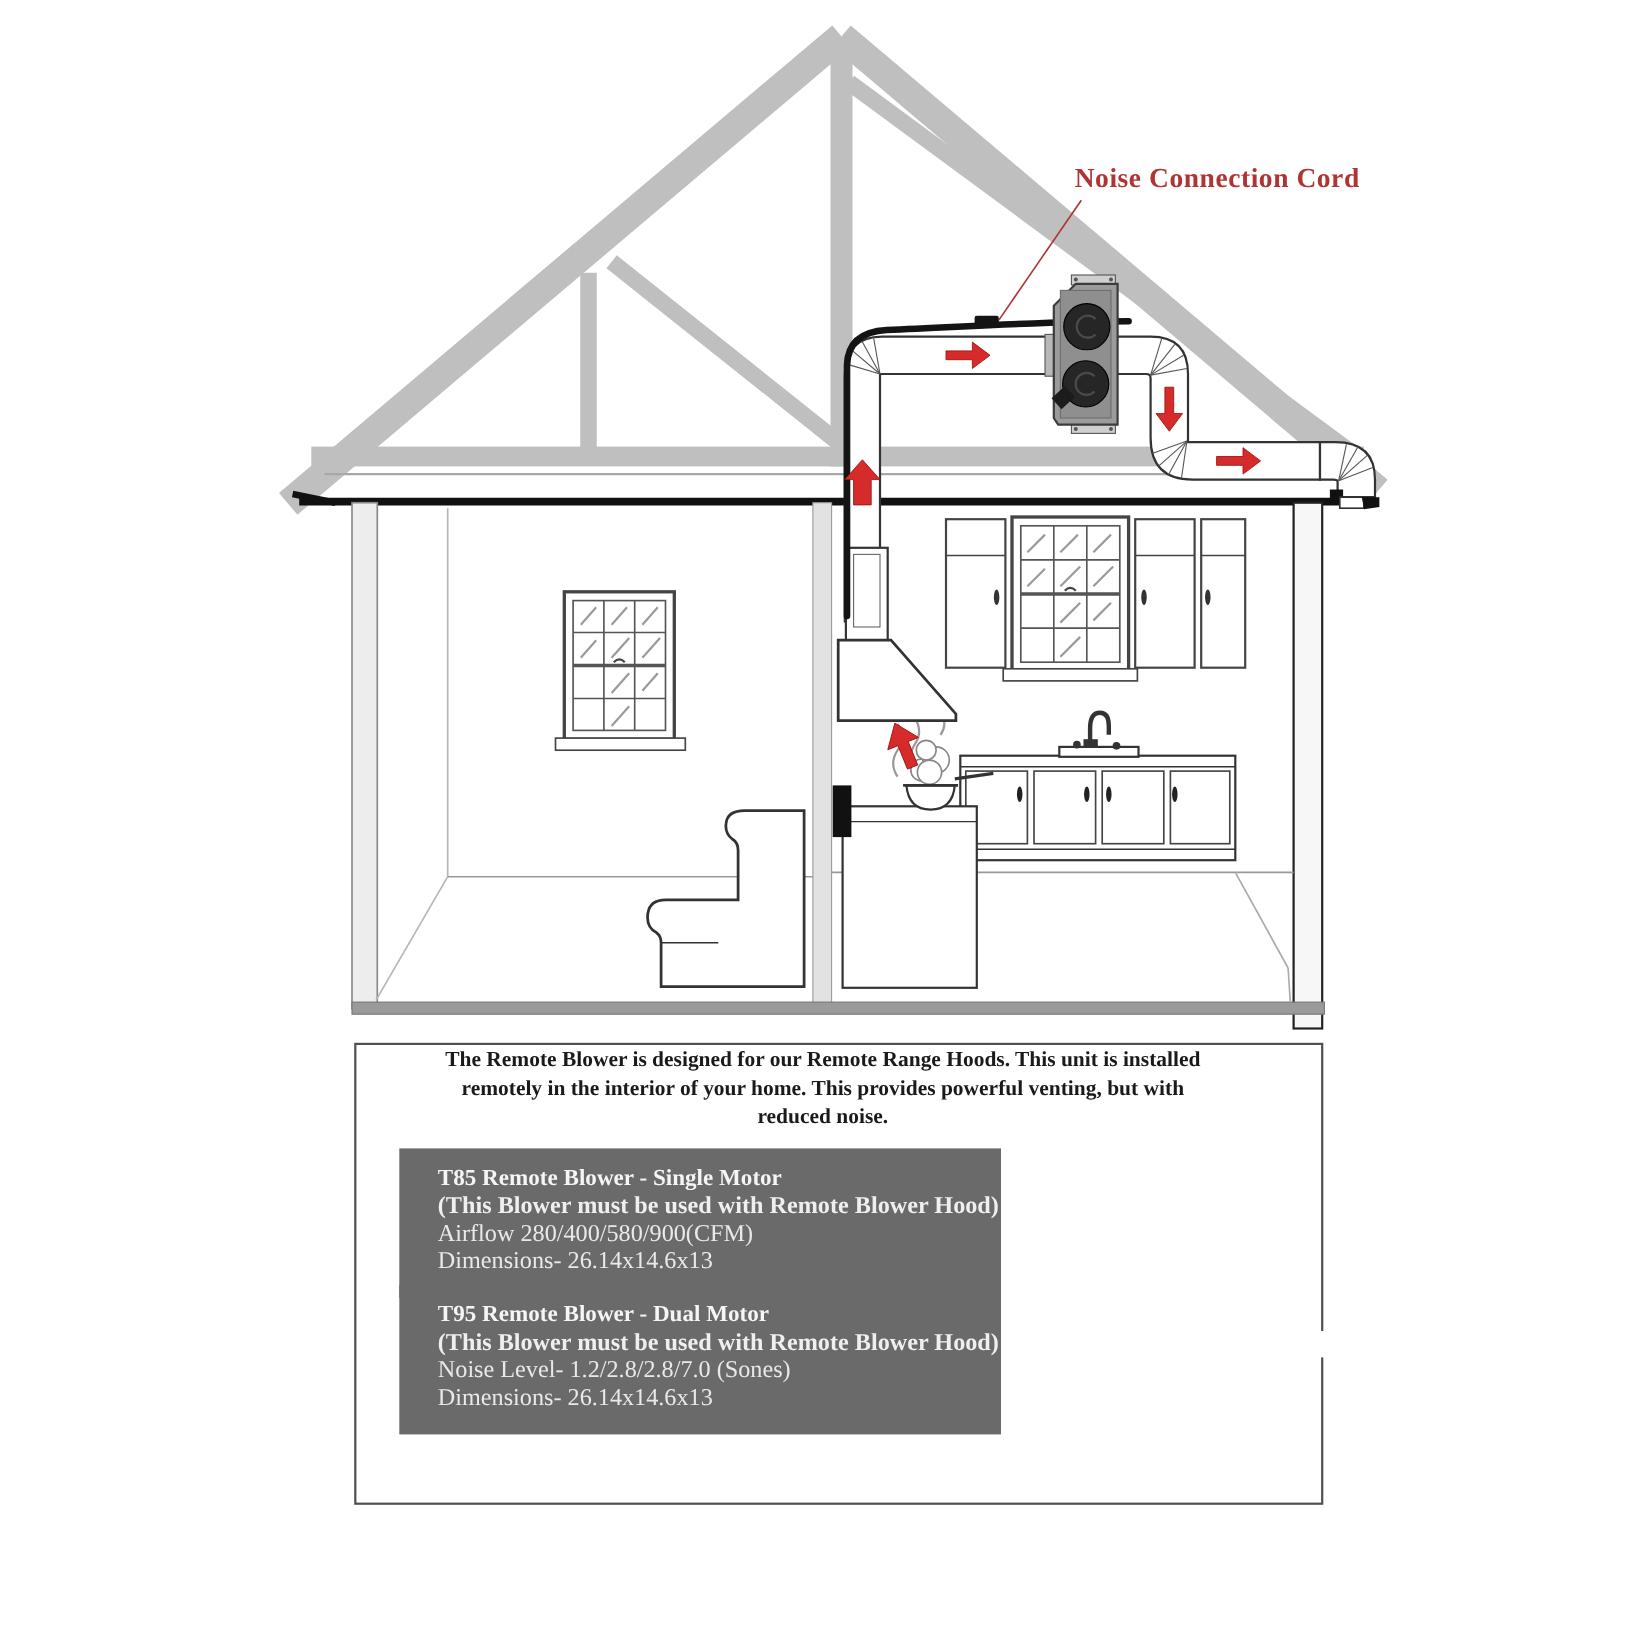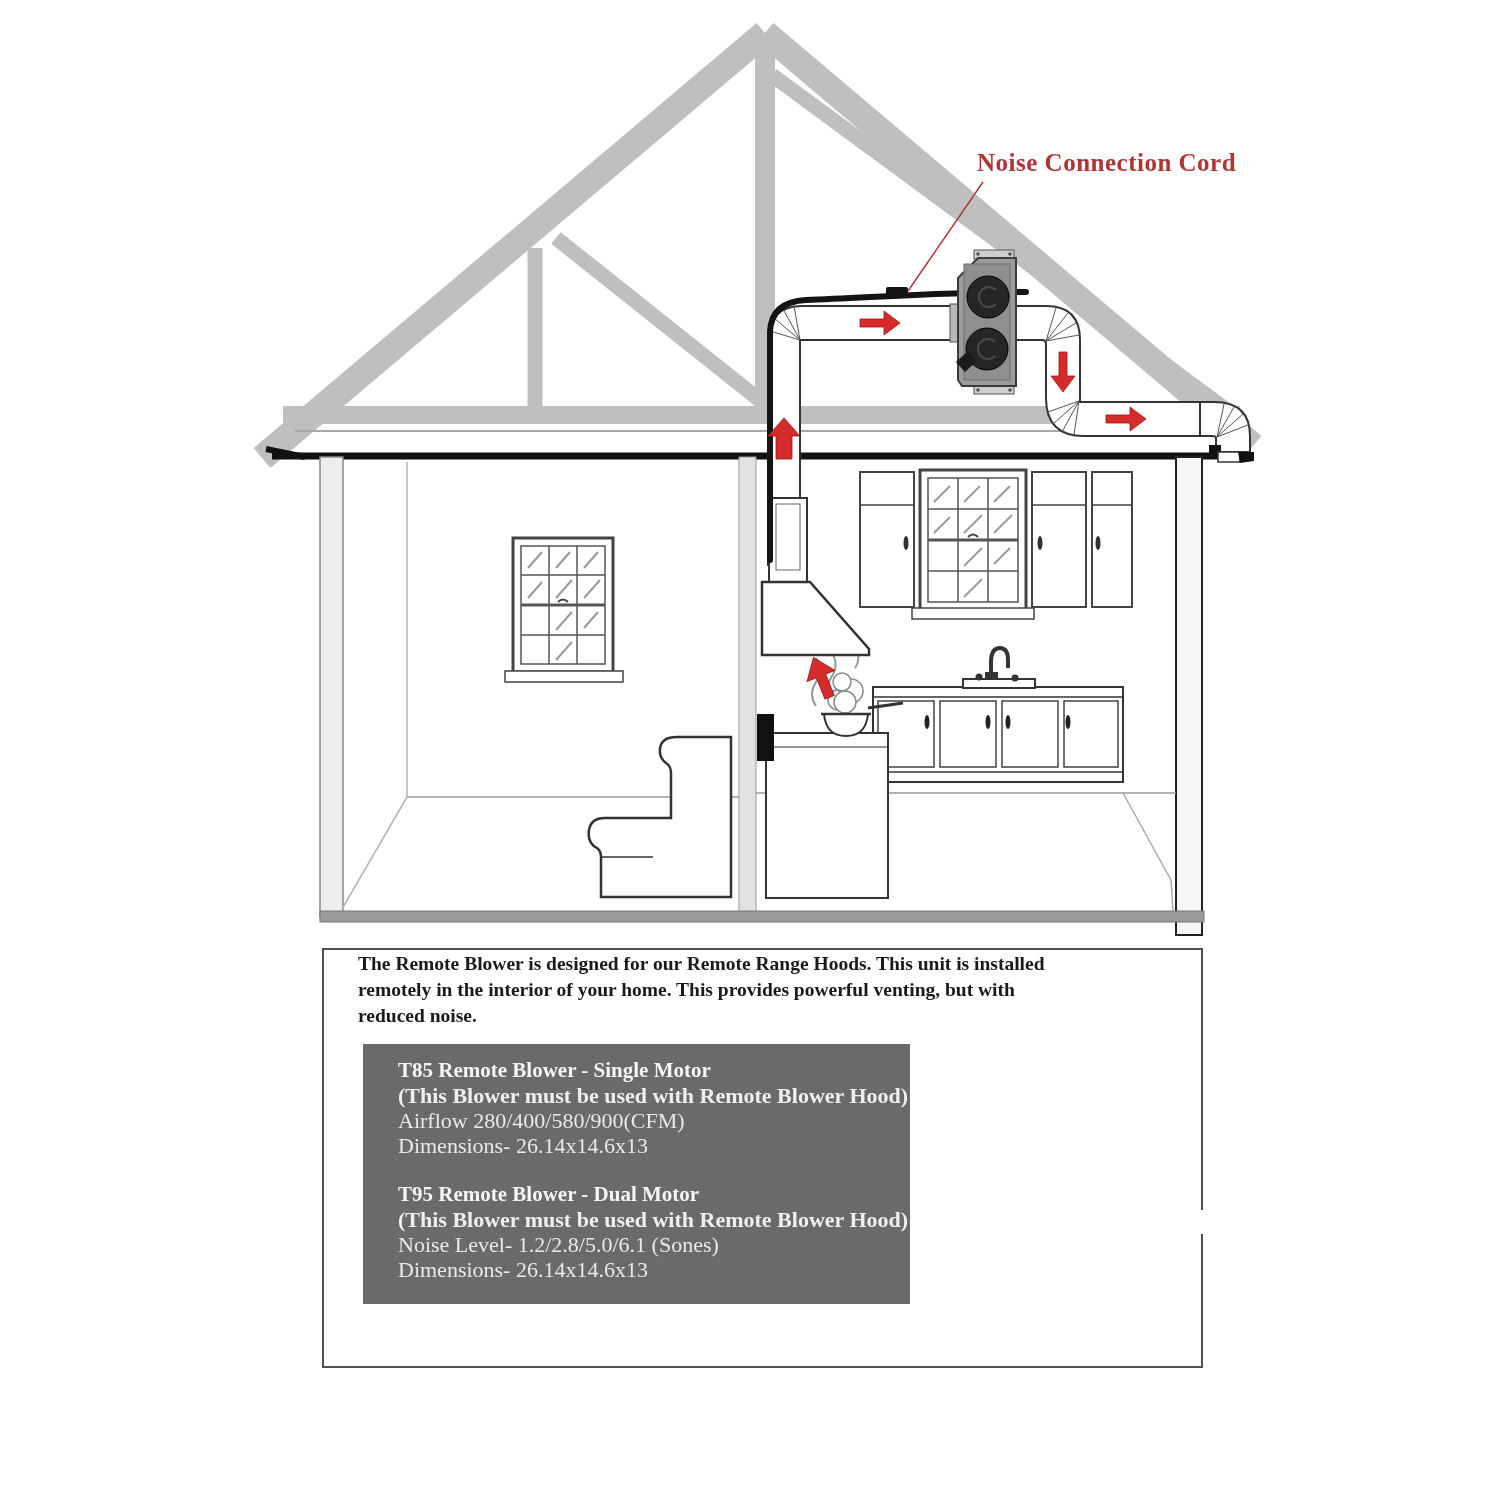--- a/index.html
+++ b/index.html
@@ -16,21 +16,21 @@
   }
   #diagram-svg{position:absolute;left:0;top:0;}
   .ucc-label{
     position:absolute;left:977px;top:149px;
     font-size:25px;font-weight:bold;color:var(--accent-red);
     letter-spacing:.5px;white-space:nowrap;
   }
   .description{
     position:absolute;left:358px;top:951px;width:780px;
     font-size:19.5px;font-weight:bold;color:var(--ink);
-    line-height:26px;white-space:pre-line;
+    line-height:26px;white-space:pre-line;text-align:center;
   }
   .panel-frame{
     position:absolute;left:322px;top:948px;width:881px;height:420px;
     border:2px solid #4f4f4f;box-sizing:border-box;
   }
   .panel-gap{
     position:absolute;left:1197px;top:1210px;width:12px;height:24px;background:#ffffff;
   }
   .product-box{
     position:absolute;left:363px;width:547px;height:136px;
@@ -282,17 +282,17 @@
   <div class="product-box" id="product-box-0">
     <div class="product-title">T85 Remote Blower - Single Motor</div>
     <div class="product-subtitle">(This Blower must be used with Remote Blower Hood)</div>
     <div class="product-spec">Airflow 280/400/580/900(CFM)</div>
     <div class="product-spec">Dimensions- 26.14x14.6x13</div>
   </div>
 
   <div class="product-box" id="product-box-1">
     <div class="product-title">T95 Remote Blower - Dual Motor</div>
     <div class="product-subtitle">(This Blower must be used with Remote Blower Hood)</div>
-    <div class="product-spec">Noise Level- 1.2/2.8/5.0/6.1 (Sones)</div>
+    <div class="product-spec">Noise Level- 1.2/2.8/2.8/7.0 (Sones)</div>
     <div class="product-spec">Dimensions- 26.14x14.6x13</div>
   </div>
 
 </div>
 
 </body></html>

